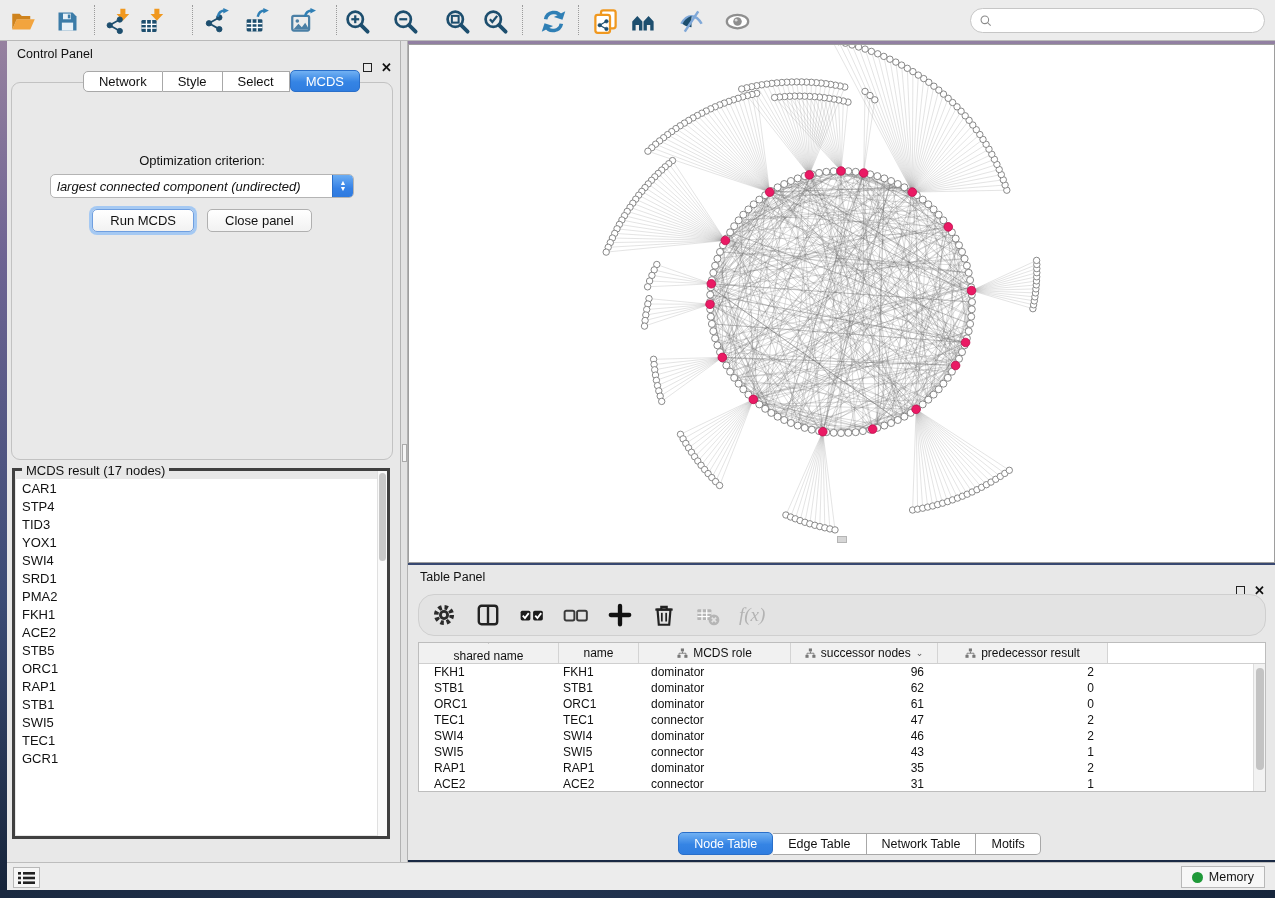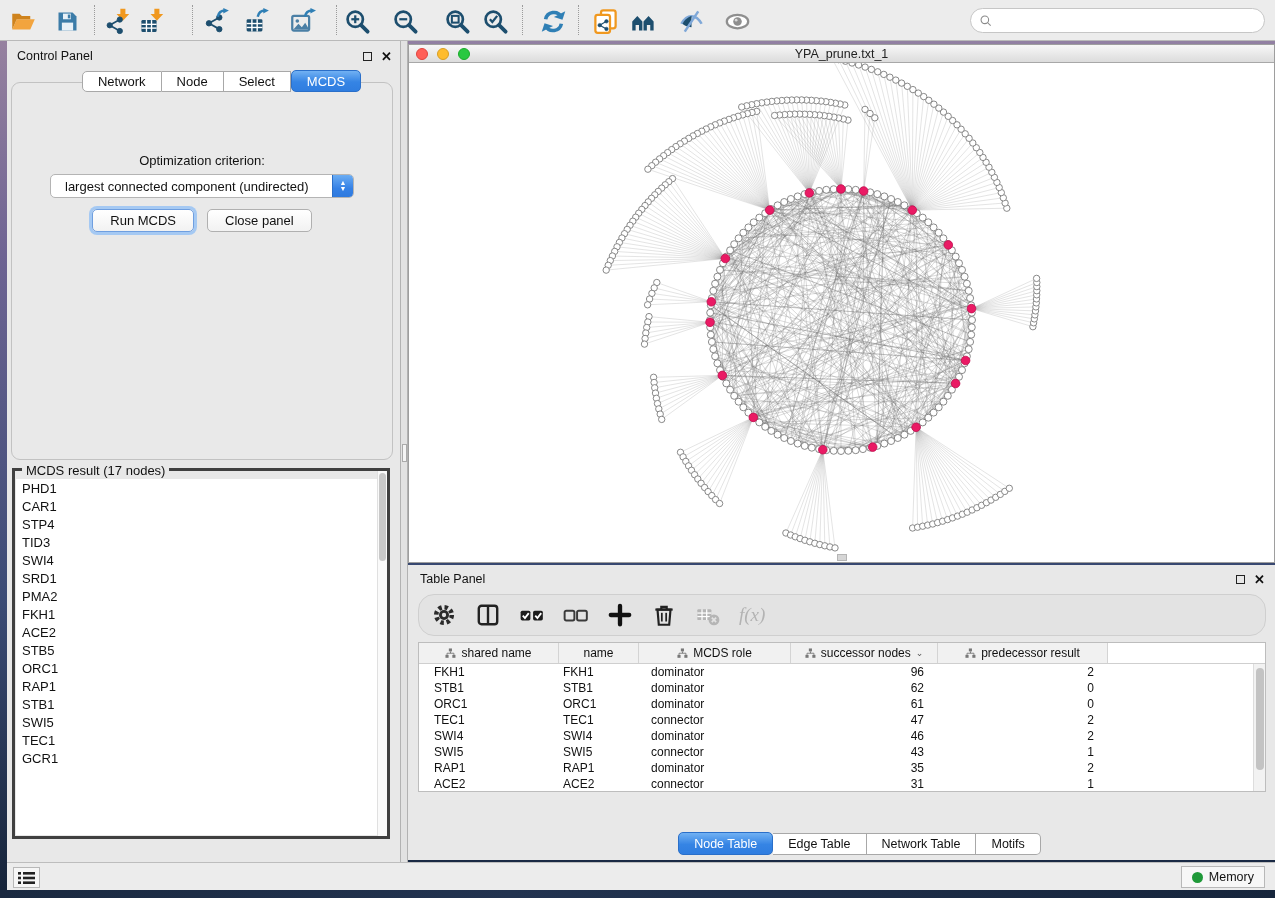--- a/index.html
+++ b/index.html
@@ -25,42 +25,42 @@
 
   
   .wall-left { position:absolute; left:0; top:41px; width:7px; height:857px; }
   .wall-bottom { position:absolute; left:0; top:890px; width:1275px; height:8px;
     background:linear-gradient(90deg,#1a2940,#223350 40%,#16253c); }
 
   
   .control-panel { position:absolute; left:7px; top:41px; width:393px; height:821px;
     background:#e8e8e8; }
   .panel-title-row { position:absolute; left:10px; right:8px; top:6px; height:18px;
-    display:flex; align-items:center; font-size:12.5px; color:#111; }
+    display:flex; font-size:12.5px; color:#111;flex-direction:column; }
   .win-ctrls { margin-left:auto; display:flex; align-items:center; gap:9px; }
   .float-box { width:9px; height:9px; border:1.5px solid #222; display:inline-block; }
   .close-x { font-size:13px; font-weight:bold; color:#111; line-height:1; }
 
   .cp-tabs { position:absolute; left:0; right:0; top:30px; height:22px;
     display:flex; justify-content:center; z-index:3; }
   .seg { height:21px; padding:0 15px; font-size:13px; color:#111; background:#fff;
     border:1px solid #a8a8a8; border-left:none; display:flex; align-items:center; }
   .seg:first-child { border-left:1px solid #a8a8a8; border-radius:5px 0 0 5px;margin-left:36px; }
   .seg.last { border-radius:0 5px 5px 0; }
   .seg.selected { background:linear-gradient(180deg,#71b1f3 0%,#3584e4 55%,#2f7de0 100%);
     color:#fff; border:1px solid #2a6fc9; border-radius:5px; height:22px; margin-top:-1px; }
 
   .cp-body { position:absolute; left:4px; right:7px; top:41px; height:378px;
     background:#e9e9e9; border:1px solid #c2c2c2; border-radius:9px; z-index:1; }
   .opt-label { position:absolute; left:0; right:0; top:70px; text-align:center;
     font-size:13px; color:#111; }
   .dropdown { position:absolute; left:38px; right:38px; top:91px; height:24px;
     background:#fff; border:1px solid #b4b4b4; border-radius:5px;
     display:flex; align-items:center; font-size:13px; color:#111; overflow:hidden; }
-  .dropdown .dd-text { flex:1; padding-left:14px; white-space:nowrap; }
+  .dropdown .dd-text { flex:1; padding-left:6px; white-space:nowrap;font-style:italic; }
   .dd-stepper { width:21px; height:24px; margin-left:auto;
     background:linear-gradient(180deg,#6fb0f4,#3581e6 60%,#2e79dd);
     border-left:1px solid #2a6fc9; border-radius:0 4px 4px 0;
     display:flex; flex-direction:column; align-items:center; justify-content:center;
     color:#fff; font-size:7px; line-height:6px; }
   .btn-row { position:absolute; left:0; right:0; top:126px; display:flex;
     justify-content:center; gap:13px; }
   .mac-btn { height:23px; padding:0 17px; background:linear-gradient(180deg,#ffffff,#f2f2f2);
     border:1px solid #b0b0b0; border-radius:5px; font-size:13px; color:#111;
     font-family:"Liberation Sans",sans-serif; }
@@ -315,21 +315,21 @@
   <div class="panel-title-row">
     <span>Control Panel</span>
     <span class="win-ctrls">
       <span class="float-box"></span>
       <span class="close-x">✕</span>
     </span>
   </div>
 
   <div class="cp-tabs" id="cp-tabs">
       <span class="seg">Network</span>
-      <span class="seg">Node</span>
+      <span class="seg">Style</span>
       <span class="seg">Select</span>
       <span class="seg last selected">MCDS</span>
     </div>
 
   <div class="cp-body">
     <div class="opt-label">Optimization criterion:</div>
     <div class="dropdown">
       <span class="dd-text">largest connected component (undirected)</span>
       <span class="dd-stepper">
         <span>▲</span>
@@ -338,24 +338,24 @@
     </div>
     <div class="btn-row">
       <button class="mac-btn focused">Run MCDS</button>
       <button class="mac-btn">Close panel</button>
     </div>
   </div>
 
   <div class="groupbox">
     <span class="groupbox-title">MCDS result (17 nodes)</span>
     <div class="mcds-list" id="mcds-list">
-        <div class="list-item">PHD1</div>
         <div class="list-item">CAR1</div>
         <div class="list-item">STP4</div>
         <div class="list-item">TID3</div>
+        <div class="list-item">YOX1</div>
         <div class="list-item">SWI4</div>
         <div class="list-item">SRD1</div>
         <div class="list-item">PMA2</div>
         <div class="list-item">FKH1</div>
         <div class="list-item">ACE2</div>
         <div class="list-item">STB5</div>
         <div class="list-item">ORC1</div>
         <div class="list-item">RAP1</div>
         <div class="list-item">STB1</div>
         <div class="list-item">SWI5</div>
@@ -366,28 +366,20 @@
       <div class="mcds-thumb"></div>
     </div>
   </div>
 </div>
 
 <div class="v-splitter">
   <div class="v-grip"></div>
 </div>
 
 <div class="net-frame">
-  <div class="net-titlebar">
-    <span class="lights" id="lights">
-        <span class="light" style="background: rgb(255, 95, 87); border: 1px solid rgb(224, 68, 62);"></span>
-        <span class="light" style="background: rgb(254, 188, 46); border: 1px solid rgb(216, 158, 36);"></span>
-        <span class="light" style="background: rgb(40, 200, 64); border: 1px solid rgb(26, 171, 41);"></span>
-      </span>
-    <span>YPA_prune.txt_1</span>
-  </div>
   <div class="net-canvas">
     <svg id="net-svg" width="865" height="499" viewBox="0 0 865 499">
         <g>
           <line x1="475.3" y1="380.6" x2="350.3" y2="359.4" stroke="rgba(105,105,105,0.35)" stroke-width="0.7"></line>
           <line x1="356.2" y1="363.8" x2="482.1" y2="136.0" stroke="rgba(105,105,105,0.35)" stroke-width="0.7"></line>
           <line x1="475.3" y1="133.4" x2="468.3" y2="382.9" stroke="rgba(105,105,105,0.35)" stroke-width="0.7"></line>
           <line x1="311.0" y1="307.1" x2="546.7" y2="320.4" stroke="rgba(105,105,105,0.35)" stroke-width="0.7"></line>
           <line x1="339.4" y1="349.6" x2="546.7" y2="193.6" stroke="rgba(105,105,105,0.35)" stroke-width="0.7"></line>
           <line x1="308.4" y1="213.7" x2="402.8" y2="129.3" stroke="rgba(105,105,105,0.35)" stroke-width="0.7"></line>
           <line x1="321.1" y1="187.3" x2="410.1" y2="386.1" stroke="rgba(105,105,105,0.35)" stroke-width="0.7"></line>
@@ -1433,21 +1425,21 @@
           </g>
           <circle cx="17.5" cy="16.5" r="5" fill="#b5b5b5"></circle>
           <path d="M15.5 14.5l4 4m0-4l-4 4" stroke="#e3e3e3" stroke-width="1.6"></path>
         </svg>
       </button>
       <button class="tp-btn tp-fx">f(x)</button>
     </div>
 
   <div class="data-table">
     <div class="thead" id="thead">
-        <div class="th" style="width: 140px;">
+        <div class="th" style="width: 140px; flex-direction: column;">
           <svg viewBox="0 0 12 12">
      <rect x="4.2" y="0.5" width="3.4" height="3.2" fill="#787878"></rect>
      <rect x="0.5" y="7.5" width="3.4" height="3.2" fill="#787878"></rect>
      <rect x="8" y="7.5" width="3.4" height="3.2" fill="#787878"></rect>
      <path d="M6 3.7v2M2.2 7.5v-1.8h7.5v1.8" fill="none" stroke="#787878" stroke-width="1"></path>
           </svg>
           <span>shared name</span>
         </div>
         <div class="th" style="width: 80px;">
           <span>name</span>

